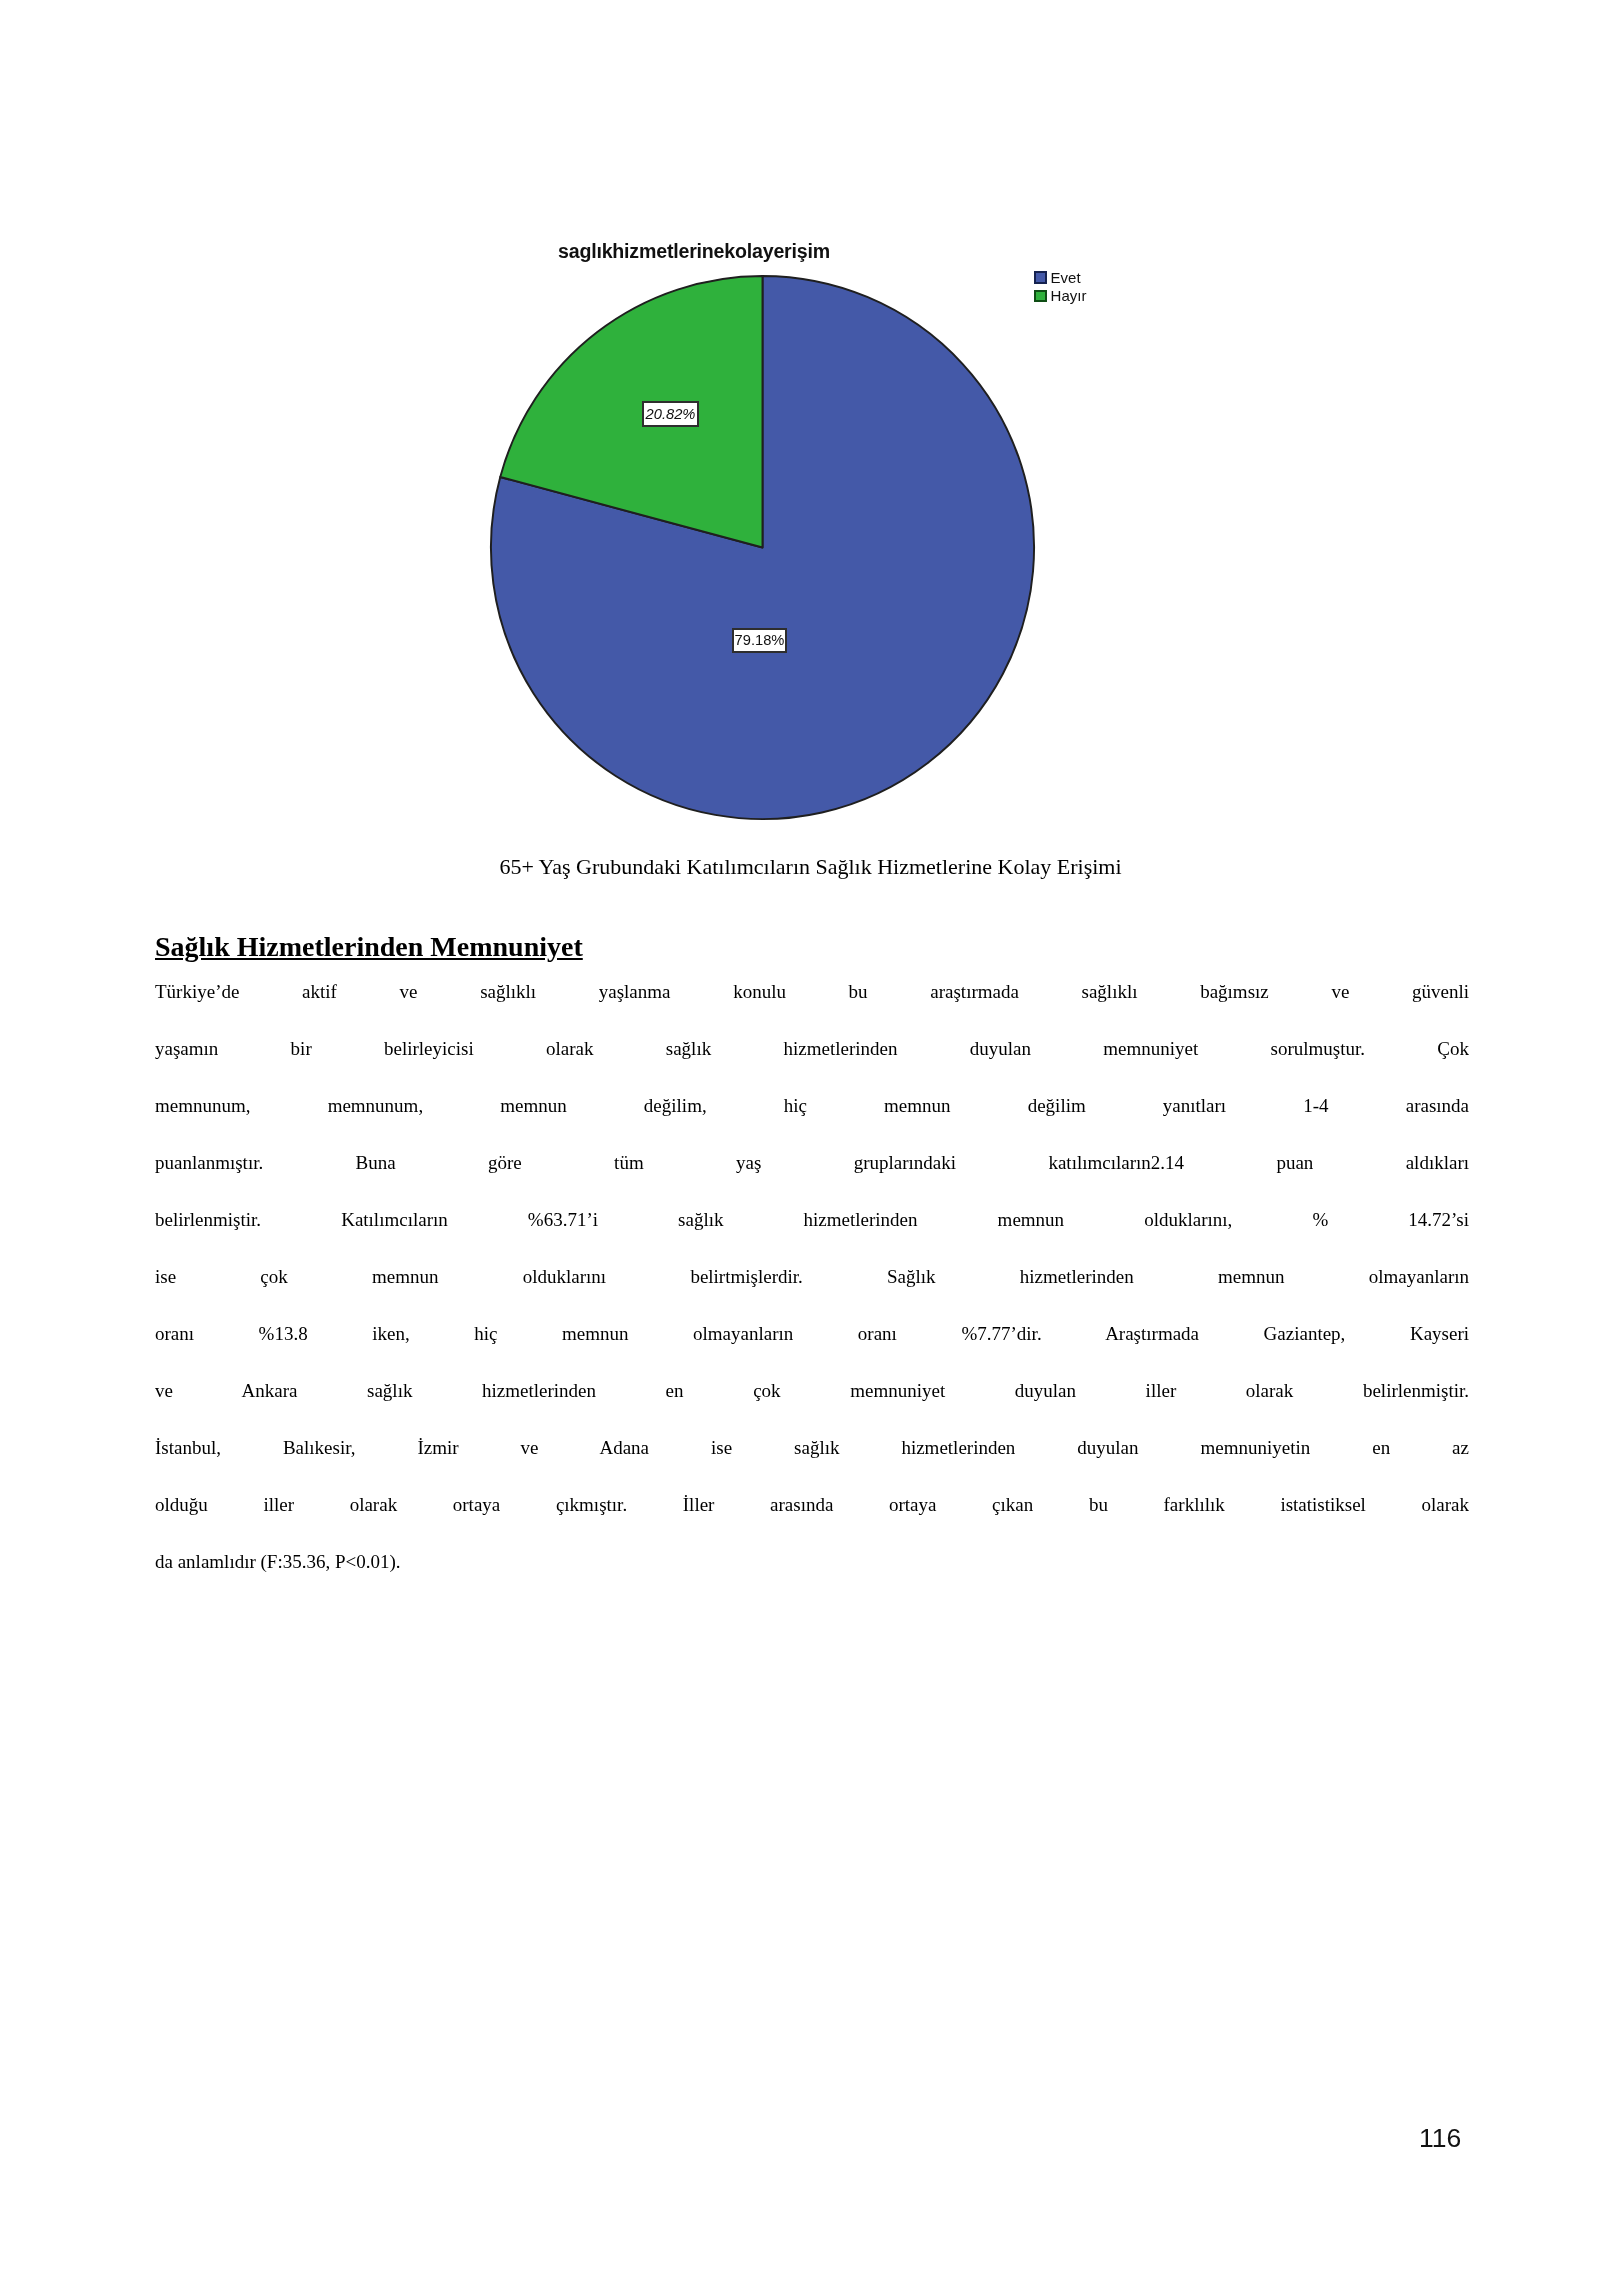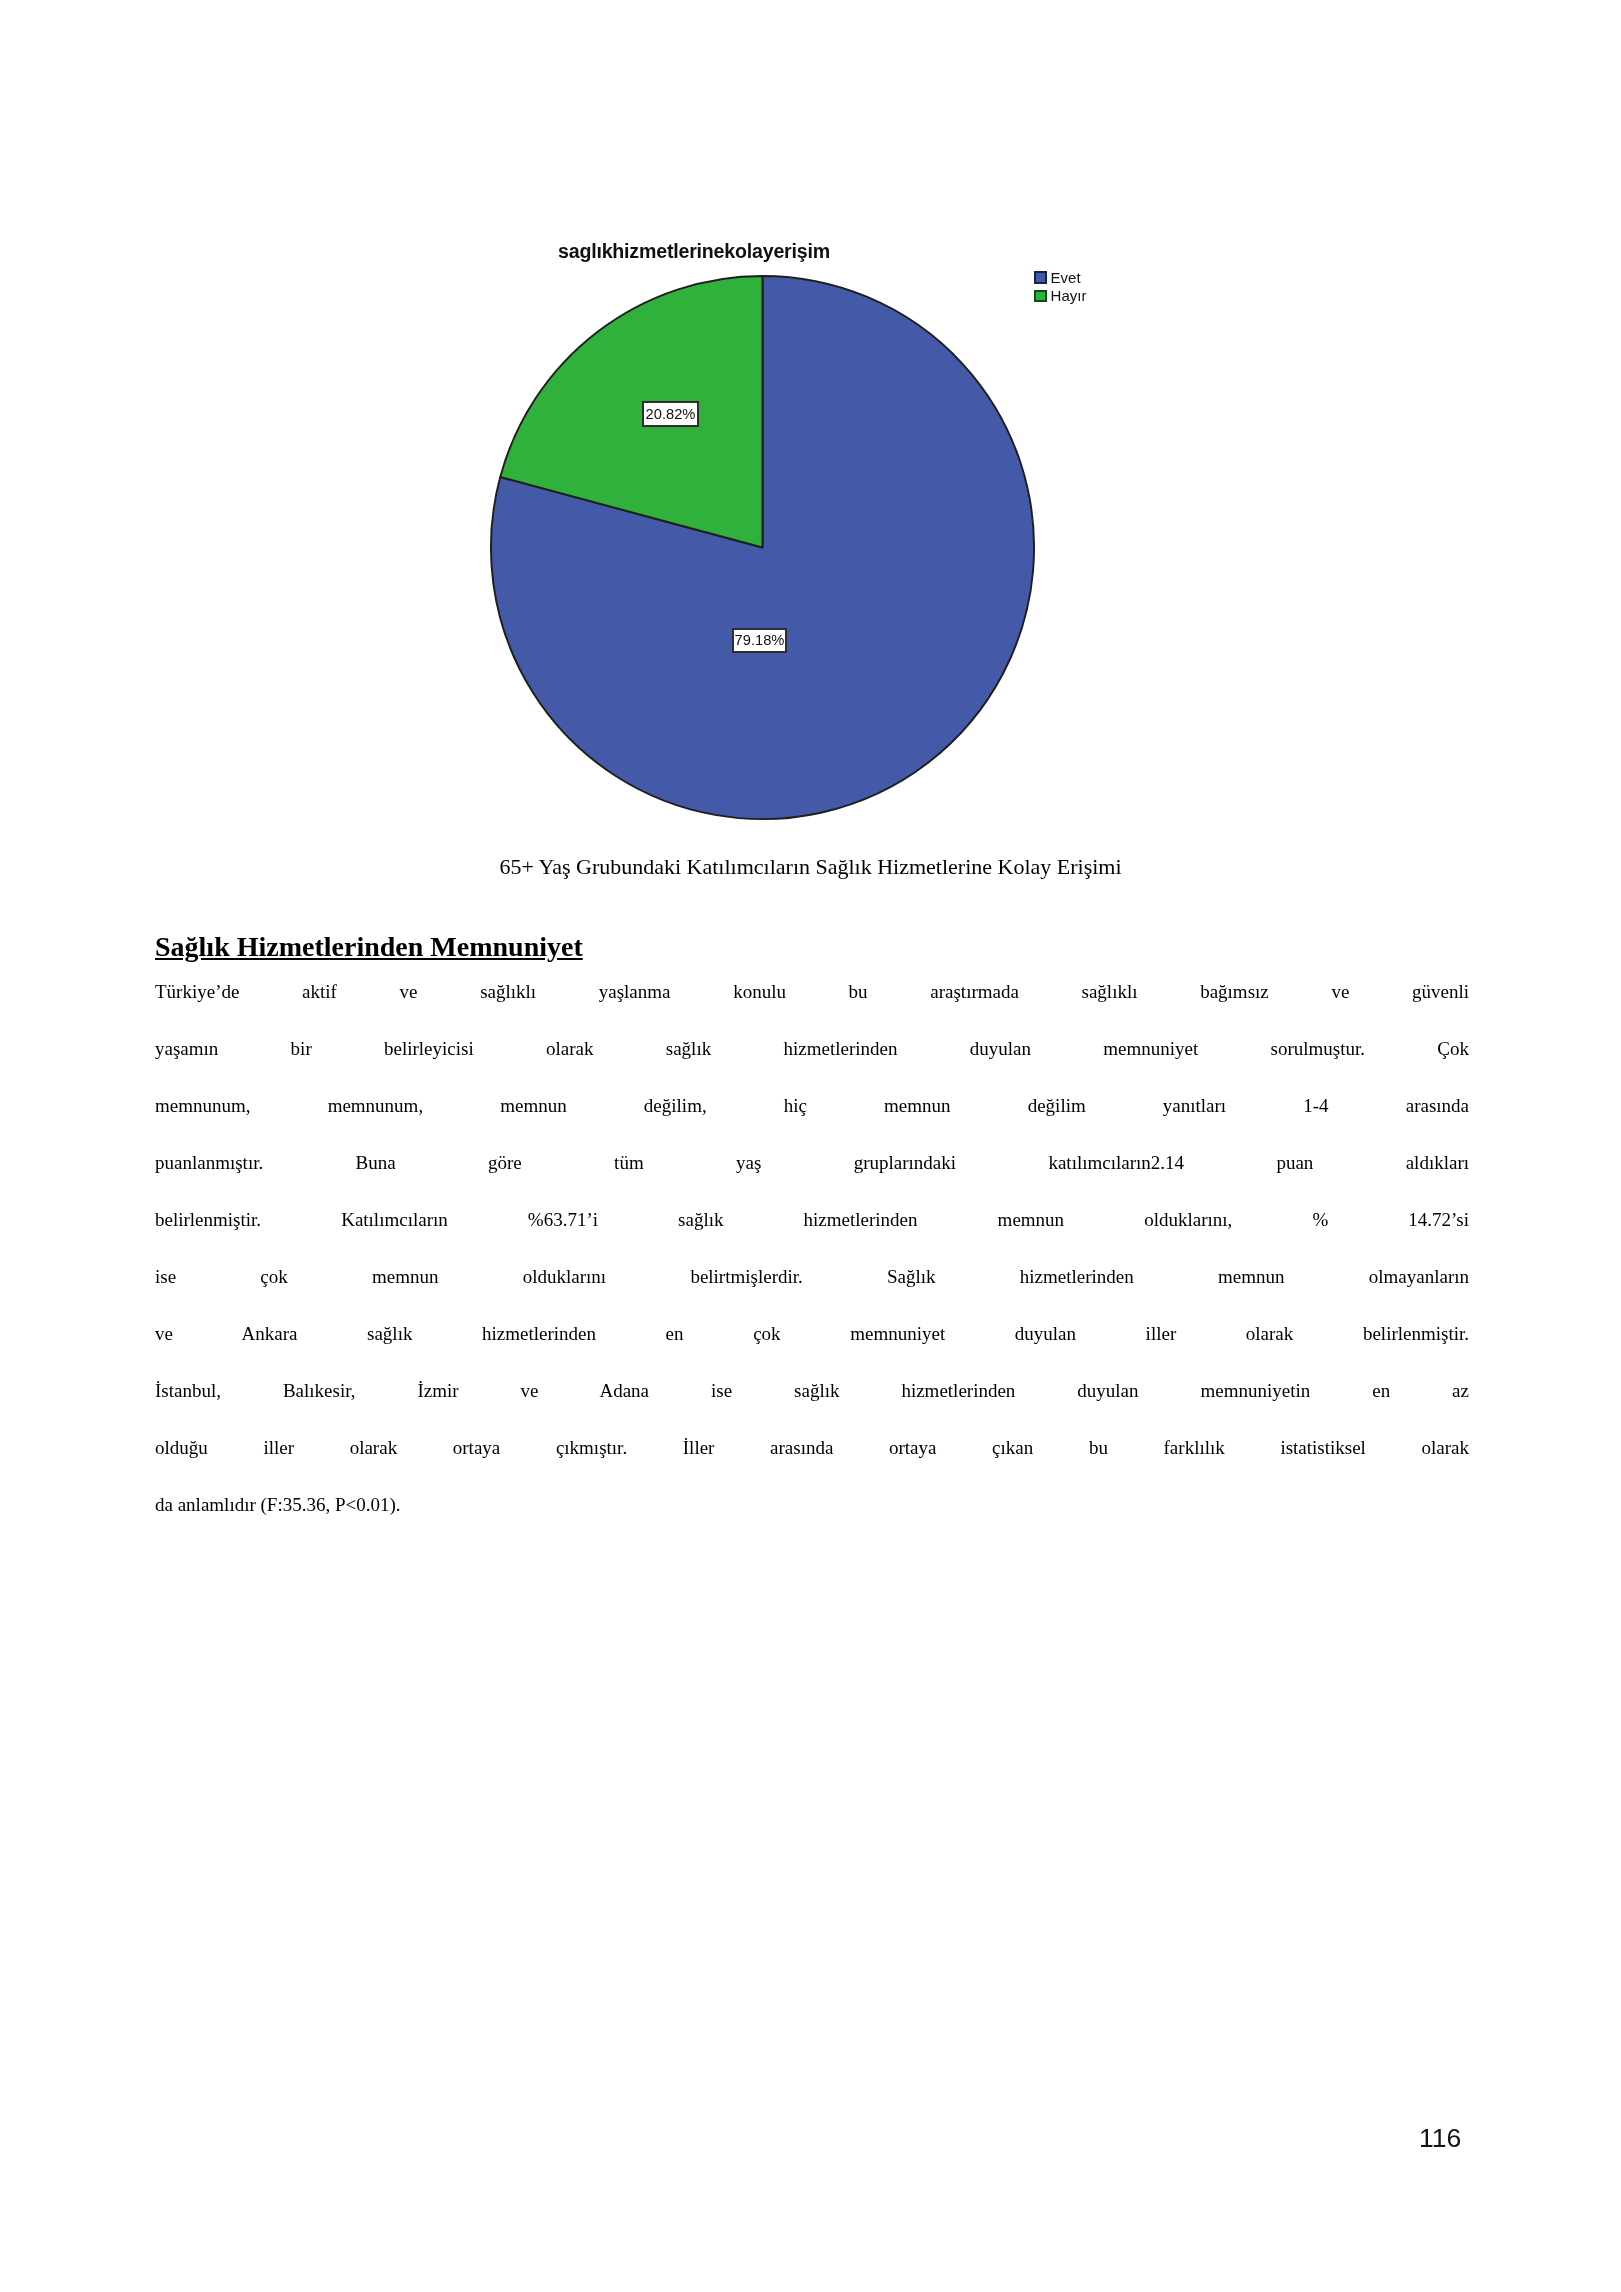--- a/index.html
+++ b/index.html
@@ -22,21 +22,21 @@
   }
   .pie-svg{position:absolute;left:57px;top:33px;}
   .pie-label{
     position:absolute;
     background:#ffffff;border:2px solid #2e2e2e;
     font-family:"Liberation Sans", sans-serif;
     font-size:14.7px;color:#111;
     display:flex;align-items:center;justify-content:center;
     box-sizing:border-box;
   }
-  .pie-label.hayir{left:211px;top:161px;width:57px;height:25.5px;}
+  .pie-label.hayir{left:211px;top:161px;width:57px;height:25.5px;font-style:italic;}
   .pie-label.evet{left:301px;top:388px;width:55px;height:24.5px;}
   .legend{position:absolute;left:603px;top:28px;}
   .legend-item{display:flex;align-items:center;height:18.6px;}
   .legend-swatch{
     width:12.7px;height:12.7px;margin-right:3.9px;
     border:2px solid #15224f;box-sizing:border-box;
   }
   .legend-item:nth-child(2) .legend-swatch{border-color:#0e4d14;}
   .legend-label{
     font-family:"Liberation Sans", sans-serif;
@@ -99,20 +99,21 @@
 
   <div class="section-heading">Sağlık Hizmetlerinden Memnuniyet</div>
 
   <div class="body-paragraph" id="body-paragraph">
       <div class="pline">Türkiye’de aktif ve sağlıklı yaşlanma konulu bu araştırmada sağlıklı bağımsız ve güvenli</div>
       <div class="pline">yaşamın bir belirleyicisi olarak sağlık hizmetlerinden duyulan memnuniyet sorulmuştur. Çok</div>
       <div class="pline">memnunum, memnunum, memnun değilim, hiç memnun değilim yanıtları 1-4 arasında</div>
       <div class="pline">puanlanmıştır. Buna göre tüm yaş gruplarındaki katılımcıların2.14 puan aldıkları</div>
       <div class="pline">belirlenmiştir. Katılımcıların %63.71’i sağlık hizmetlerinden memnun olduklarını, % 14.72’si</div>
       <div class="pline">ise çok memnun olduklarını belirtmişlerdir. Sağlık hizmetlerinden memnun olmayanların</div>
+      <div class="pline">oranı %13.8 iken, hiç memnun olmayanların oranı %7.77’dir. Araştırmada Gaziantep, Kayseri</div>
       <div class="pline">ve Ankara sağlık hizmetlerinden en çok memnuniyet duyulan iller olarak belirlenmiştir.</div>
       <div class="pline">İstanbul, Balıkesir, İzmir ve Adana ise sağlık hizmetlerinden duyulan memnuniyetin en az</div>
       <div class="pline">olduğu iller olarak ortaya çıkmıştır. İller arasında ortaya çıkan bu farklılık istatistiksel olarak</div>
       <div class="pline">da anlamlıdır (F:35.36, P&lt;0.01).</div>
     </div>
 
   <div class="page-number">116</div>
 
 </div>
 

